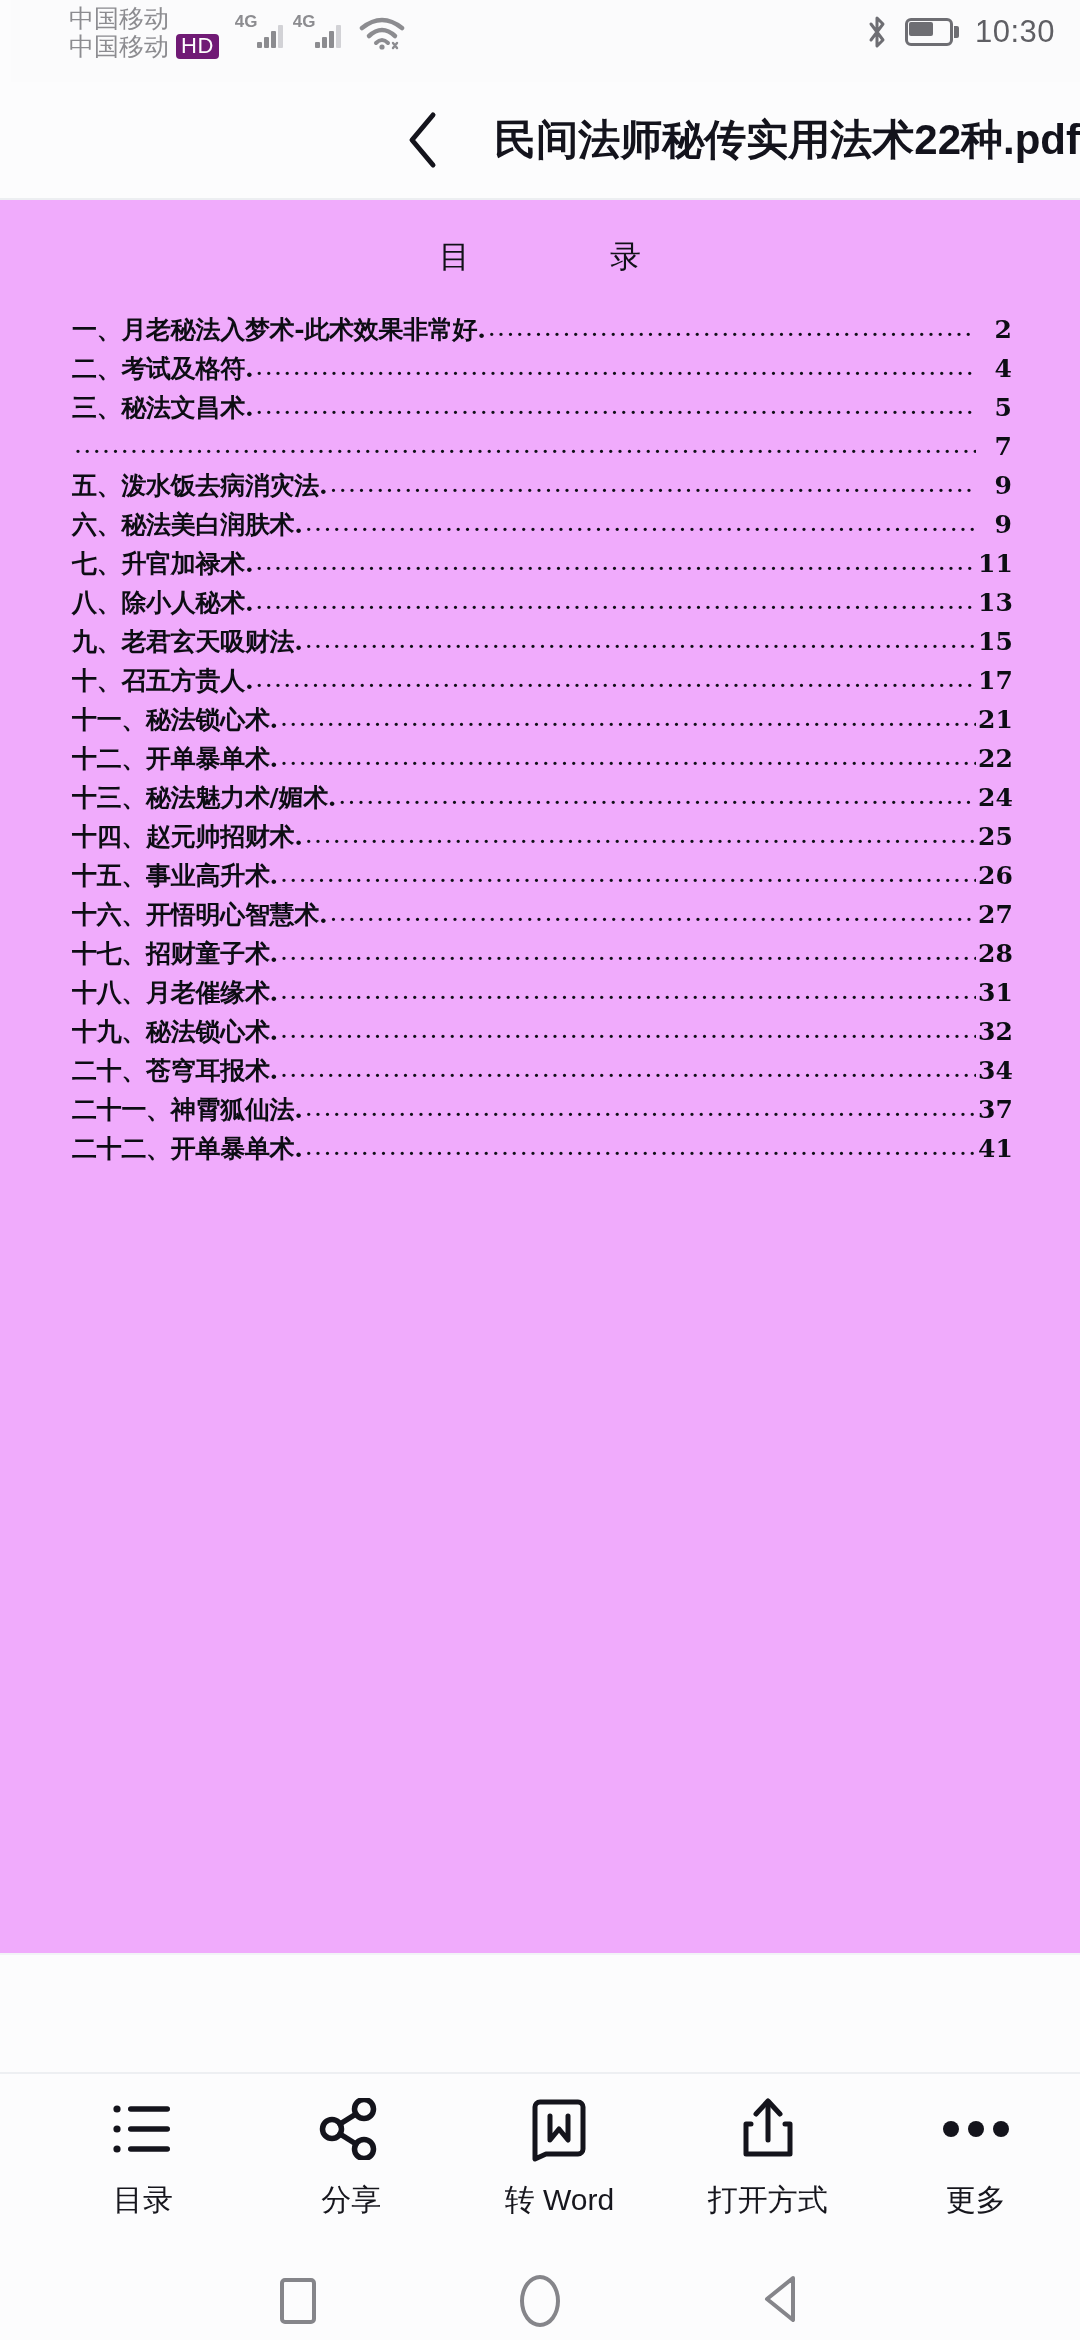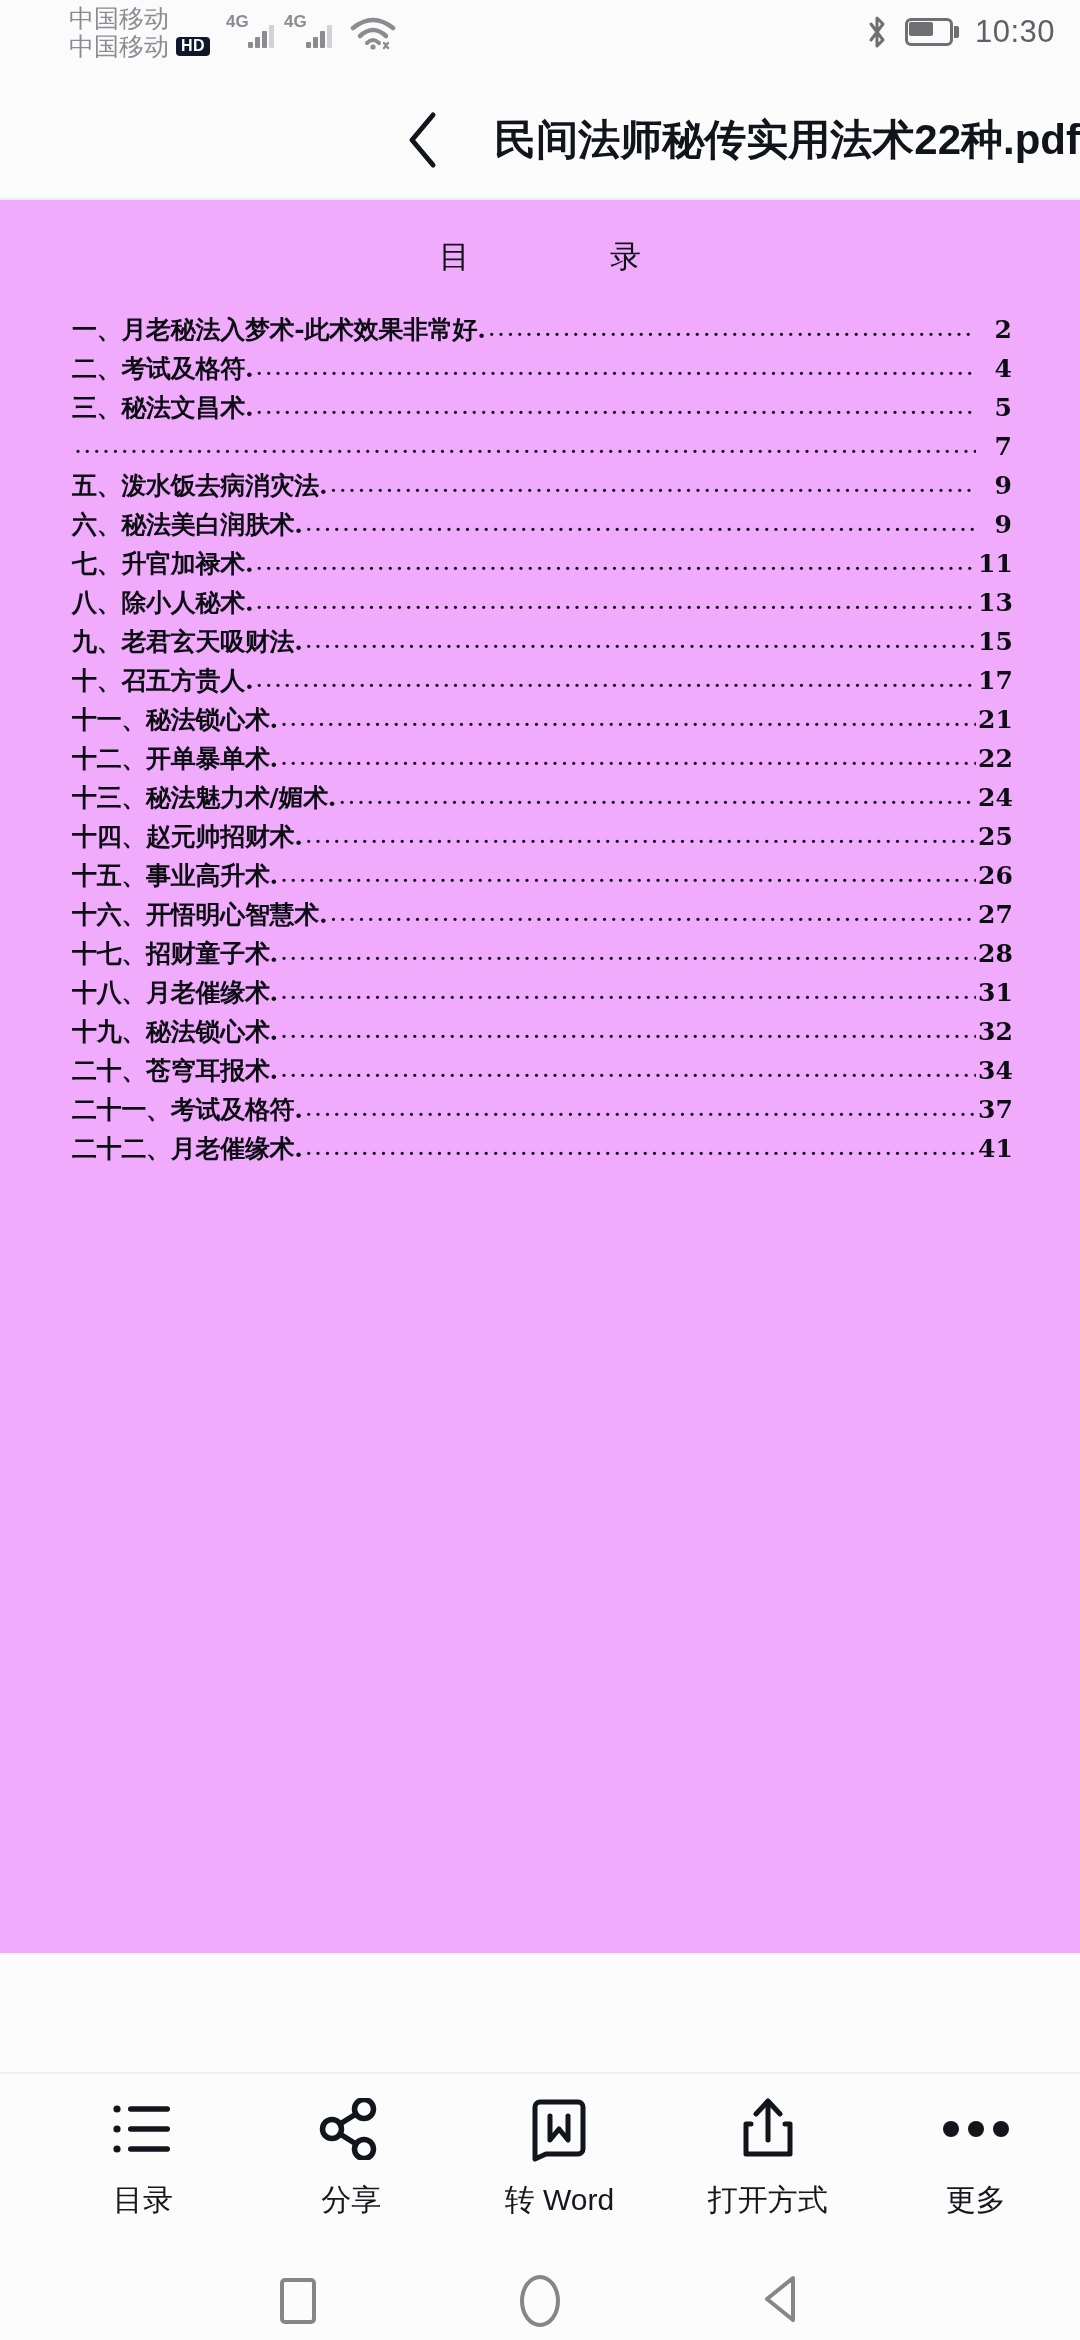--- a/index.html
+++ b/index.html
@@ -15,22 +15,22 @@
   .statusbar {
     position:absolute; top:0; left:0; width:1080px; height:82px;
     background:#fbfbfc;
     margin-left:11px;
   }
   .sb-left { position:absolute; left:58px; top:4px; display:flex; align-items:flex-start; }
   .carrier-block { display:flex; flex-direction:column; line-height:1.12; }
   .carrier-row { display:flex; align-items:center; gap:7px; }
   .carrier-txt { font-size:25px; color:#8c8c90; letter-spacing:0px; white-space:nowrap; }
   .hd-badge {
-    display:inline-block; font-size:16px; font-weight:bold; color:#fdfdfd;
-    background:#0f172a; border-radius:4px; padding:1px 5px 2px 5px; line-height:1;
+    display:inline-block; font-size:22px; font-weight:normal; color:#fdfdfd;
+    background:#701a75; border-radius:4px; padding:1px 5px 2px 5px; line-height:1;
     letter-spacing:0.5px;
   }
   .sig-group { display:flex; align-items:flex-end; margin-left:16px; height:54px; }
   .sig-unit { position:relative; width:58px; height:54px; }
   .sig-label { position:absolute; left:0px; top:8px; font-size:17px; color:#8c8c90; font-weight:bold; }
   .bars { position:absolute; left:22px; bottom:10px; display:flex; align-items:flex-end; gap:2px; }
   .bar { width:5px; background:#8c8c90; border-radius:1px; }
   .bar.b1 { height:6px; }
   .bar.b2 { height:11px; }
   .bar.b3 { height:17px; }
@@ -299,26 +299,26 @@
             <span class="toc-label">十九、秘法锁心术.</span>
             <span class="toc-dots">....................................................................................................................................................</span>
             <span class="toc-page">32</span>
           </div>
           <div class="toc-row">
             <span class="toc-label">二十、苍穹耳报术.</span>
             <span class="toc-dots">....................................................................................................................................................</span>
             <span class="toc-page">34</span>
           </div>
           <div class="toc-row">
-            <span class="toc-label">二十一、考试及格符.</span>
+            <span class="toc-label">二十一、神霄狐仙法.</span>
             <span class="toc-dots">....................................................................................................................................................</span>
             <span class="toc-page">37</span>
           </div>
           <div class="toc-row">
-            <span class="toc-label">二十二、月老催缘术.</span>
+            <span class="toc-label">二十二、开单暴单术.</span>
             <span class="toc-dots">....................................................................................................................................................</span>
             <span class="toc-page">41</span>
           </div>
         </div>
     </div>
   </div>
 
   <div class="toolbar">
 
     <div class="tool">

